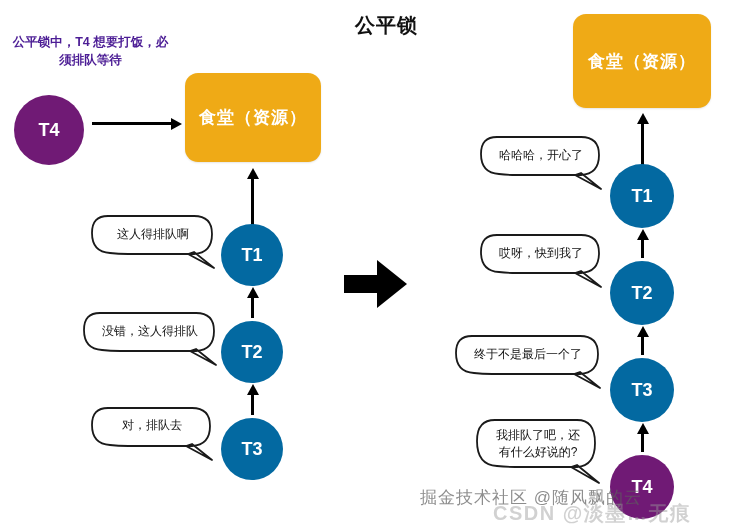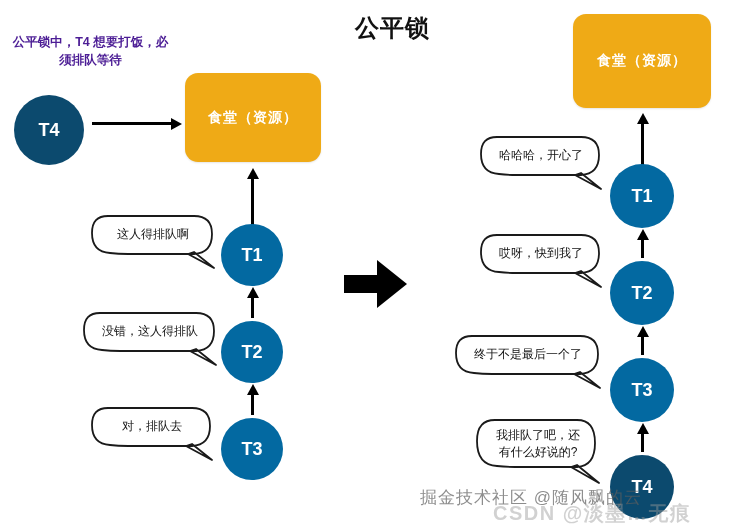--- a/index.html
+++ b/index.html
@@ -16,21 +16,21 @@
     height: 526px;
     background: #ffffff;
     overflow: hidden;
   }
 
   
   .title {
     position: absolute;
     left: 355px;
     top: 12px;
-    font-size: 24px;
+    font-size: 20px;
     font-weight: bold;
     color: #111111;
     letter-spacing: 1px;
     white-space: nowrap;
   }
 
   
   .note-red {
     position: absolute;
     left: 8px;
@@ -45,42 +45,42 @@
 
   
   .resource-box {
     position: absolute;
     border-radius: 13px;
     background: #EFAA16;
     color: #ffffff;
     display: flex;
     align-items: center;
     justify-content: center;
-    font-size: 14px;
+    font-size: 17px;
     font-weight: bold;
     letter-spacing: 1px;
     box-shadow: 0 1px 2px rgba(0,0,0,0.10);
   }
   .res-left  { left: 185px; top: 73px;  width: 136px; height: 89px; }
   .res-right { left: 573px; top: 14px;  width: 138px; height: 94px; }
 
   
   .node {
     position: absolute;
     border-radius: 50%;
     display: flex;
     align-items: center;
     justify-content: center;
     color: #ffffff;
     font-size: 18px;
     font-weight: bold;
     font-family: "Liberation Sans", sans-serif;
   }
   .node.blue { background: #0369a1; }
-  .node.pink { background: #0c4a6e; }
+  .node.pink { background: #701a75; }
 
   
   .arrow-v {
     position: absolute;
     width: 3px;
     background: #000000;
   }
   .arrow-v::after {
     content: "";
     position: absolute;
@@ -209,21 +209,21 @@
                M 116 40 L 136 56 L 110 42 Z" fill="#ffffff" stroke="#1a1a1a" stroke-width="1.8" stroke-linejoin="round"></path>
     </svg>
     <div class="btext" style="height:45px;">没错，这人得排队</div>
   </div>
 
   <div class="bubble" style="left:88px; top:404px; width:128px; height:58px;">
     <svg width="128" height="58" viewBox="0 0 128 58">
       <path d="M 20 4 Q 4 4 4 21 Q 4 40 22 41 Q 30 42 40 42 L 104 42 Q 122 41 122 22 Q 122 4 104 4 Z
                M 104 40 L 124 56 L 98 42 Z" fill="#ffffff" stroke="#1a1a1a" stroke-width="1.8" stroke-linejoin="round"></path>
     </svg>
-    <div class="btext" style="height:45px;">对，排队去</div>
+    <div class="btext" style="height:45px;font-family:Liberation Mono, monospace;">对，排队去</div>
   </div>
 
   <div class="big-arrow">
     <svg width="64" height="52" viewBox="0 0 64 52">
       <path d="M 0 17 L 33 17 L 33 2 L 63 26 L 33 50 L 33 35 L 0 35 Z" fill="#000000"></path>
     </svg>
   </div>
 
   <div class="resource-box res-right">
     <span>食堂（资源）</span>

